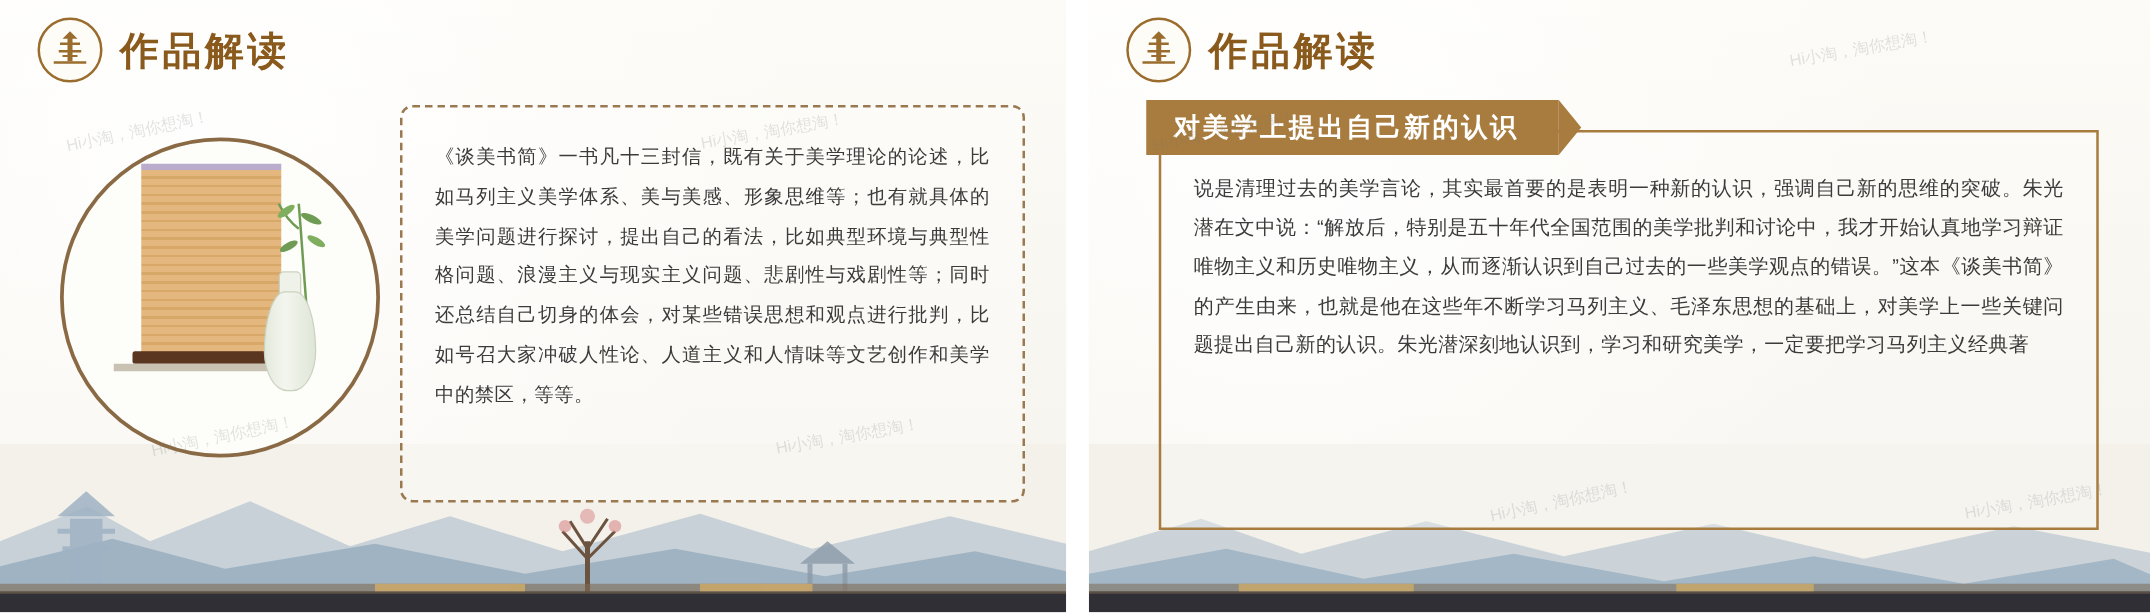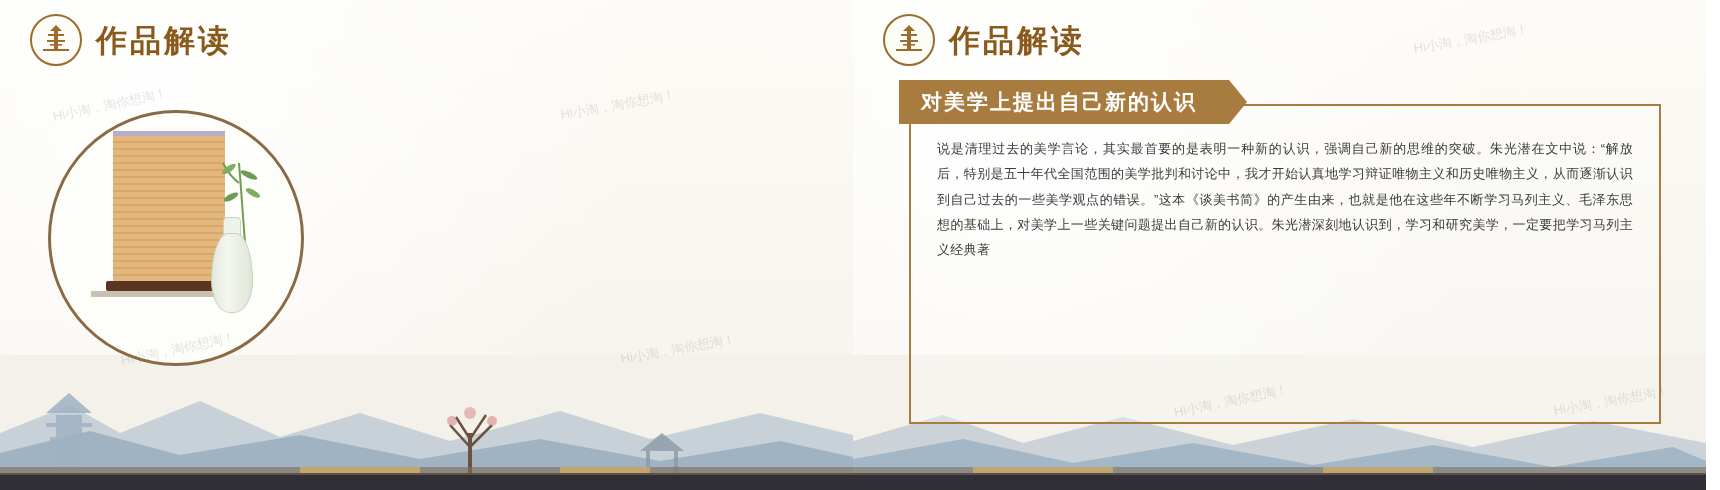--- a/index.html
+++ b/index.html
@@ -10,21 +10,21 @@
   body {
     width: 1720px;
     height: 490px;
     font-family: "Liberation Sans", sans-serif;
     overflow: hidden;
   }
   .deck {
     display: flex;
     width: 1720px;
     height: 490px;
-    gap: 0;
+    gap: 18px;
     background: #ffffff;
   }
   .slide {
     position: relative;
     width: 853px;
     height: 490px;
     background: #fbfaf6;
     overflow: hidden;
     flex: none;
   }
@@ -201,21 +201,21 @@
     border: 2px solid #a87c3e;
     box-sizing: border-box;
     padding: 30px 26px 18px 26px;
     display: flex;
     gap: 34px;
     z-index: 5;
     background: rgba(255,255,255,0.25);
   }
   .col {
     flex: 1 1 0;
-    font-size: 13px;
+    font-size: 16px;
     line-height: 1.95;
     color: #3b3b3b;
     text-align: justify;
     letter-spacing: 0.3px;
   }
   .col p { margin: 0; }
 
   
   .scenery {
     position: absolute;
@@ -272,20 +272,23 @@
         <path d="M20 30 C12 24 8 18 4 10" stroke="#6f9c54" stroke-width="2" fill="none"></path>
         <ellipse cx="10" cy="16" rx="8" ry="3" fill="#7fae5e" transform="rotate(-35 10 16)"></ellipse>
         <ellipse cx="30" cy="22" rx="9" ry="3" fill="#6f9c54" transform="rotate(25 30 22)"></ellipse>
         <ellipse cx="34" cy="40" rx="8" ry="3" fill="#7fae5e" transform="rotate(30 34 40)"></ellipse>
         <ellipse cx="12" cy="44" rx="8" ry="3" fill="#6f9c54" transform="rotate(-28 12 44)"></ellipse>
       </svg>
       <div class="vase-neck"></div>
       <div class="vase"></div>
     </div>
 
+    <div class="dashed-card">
+      <p>《谈美书简》一书凡十三封信，既有关于美学理论的论述，比如马列主义美学体系、美与美感、形象思维等；也有就具体的美学问题进行探讨，提出自己的看法，比如典型环境与典型性格问题、浪漫主义与现实主义问题、悲剧性与戏剧性等；同时还总结自己切身的体会，对某些错误思想和观点进行批判，比如号召大家冲破人性论、人道主义和人情味等文艺创作和美学中的禁区，等等。</p>
+    </div>
 
     <svg class="scenery" viewBox="0 0 853 135" preserveAspectRatio="none" aria-hidden="true">
       <rect x="0" y="0" width="853" height="135" fill="#f3f1ea"></rect>
       <path d="M0 78 L70 50 L120 78 L200 46 L280 82 L360 58 L450 86 L560 56 L650 84 L760 58 L853 80 L853 135 L0 135 Z" fill="#b9c6d2" opacity="0.75"></path>
       <path d="M0 98 L90 76 L180 100 L300 80 L420 104 L540 84 L660 106 L780 86 L853 102 L853 135 L0 135 Z" fill="#8ea7bb" opacity="0.7"></path>
 
       <g fill="#9fb2c3" opacity="0.85">
         <rect x="56" y="60" width="26" height="52"></rect>
         <path d="M69 38 L92 58 L46 58 Z"></path>
         <rect x="46" y="68" width="46" height="4"></rect>

